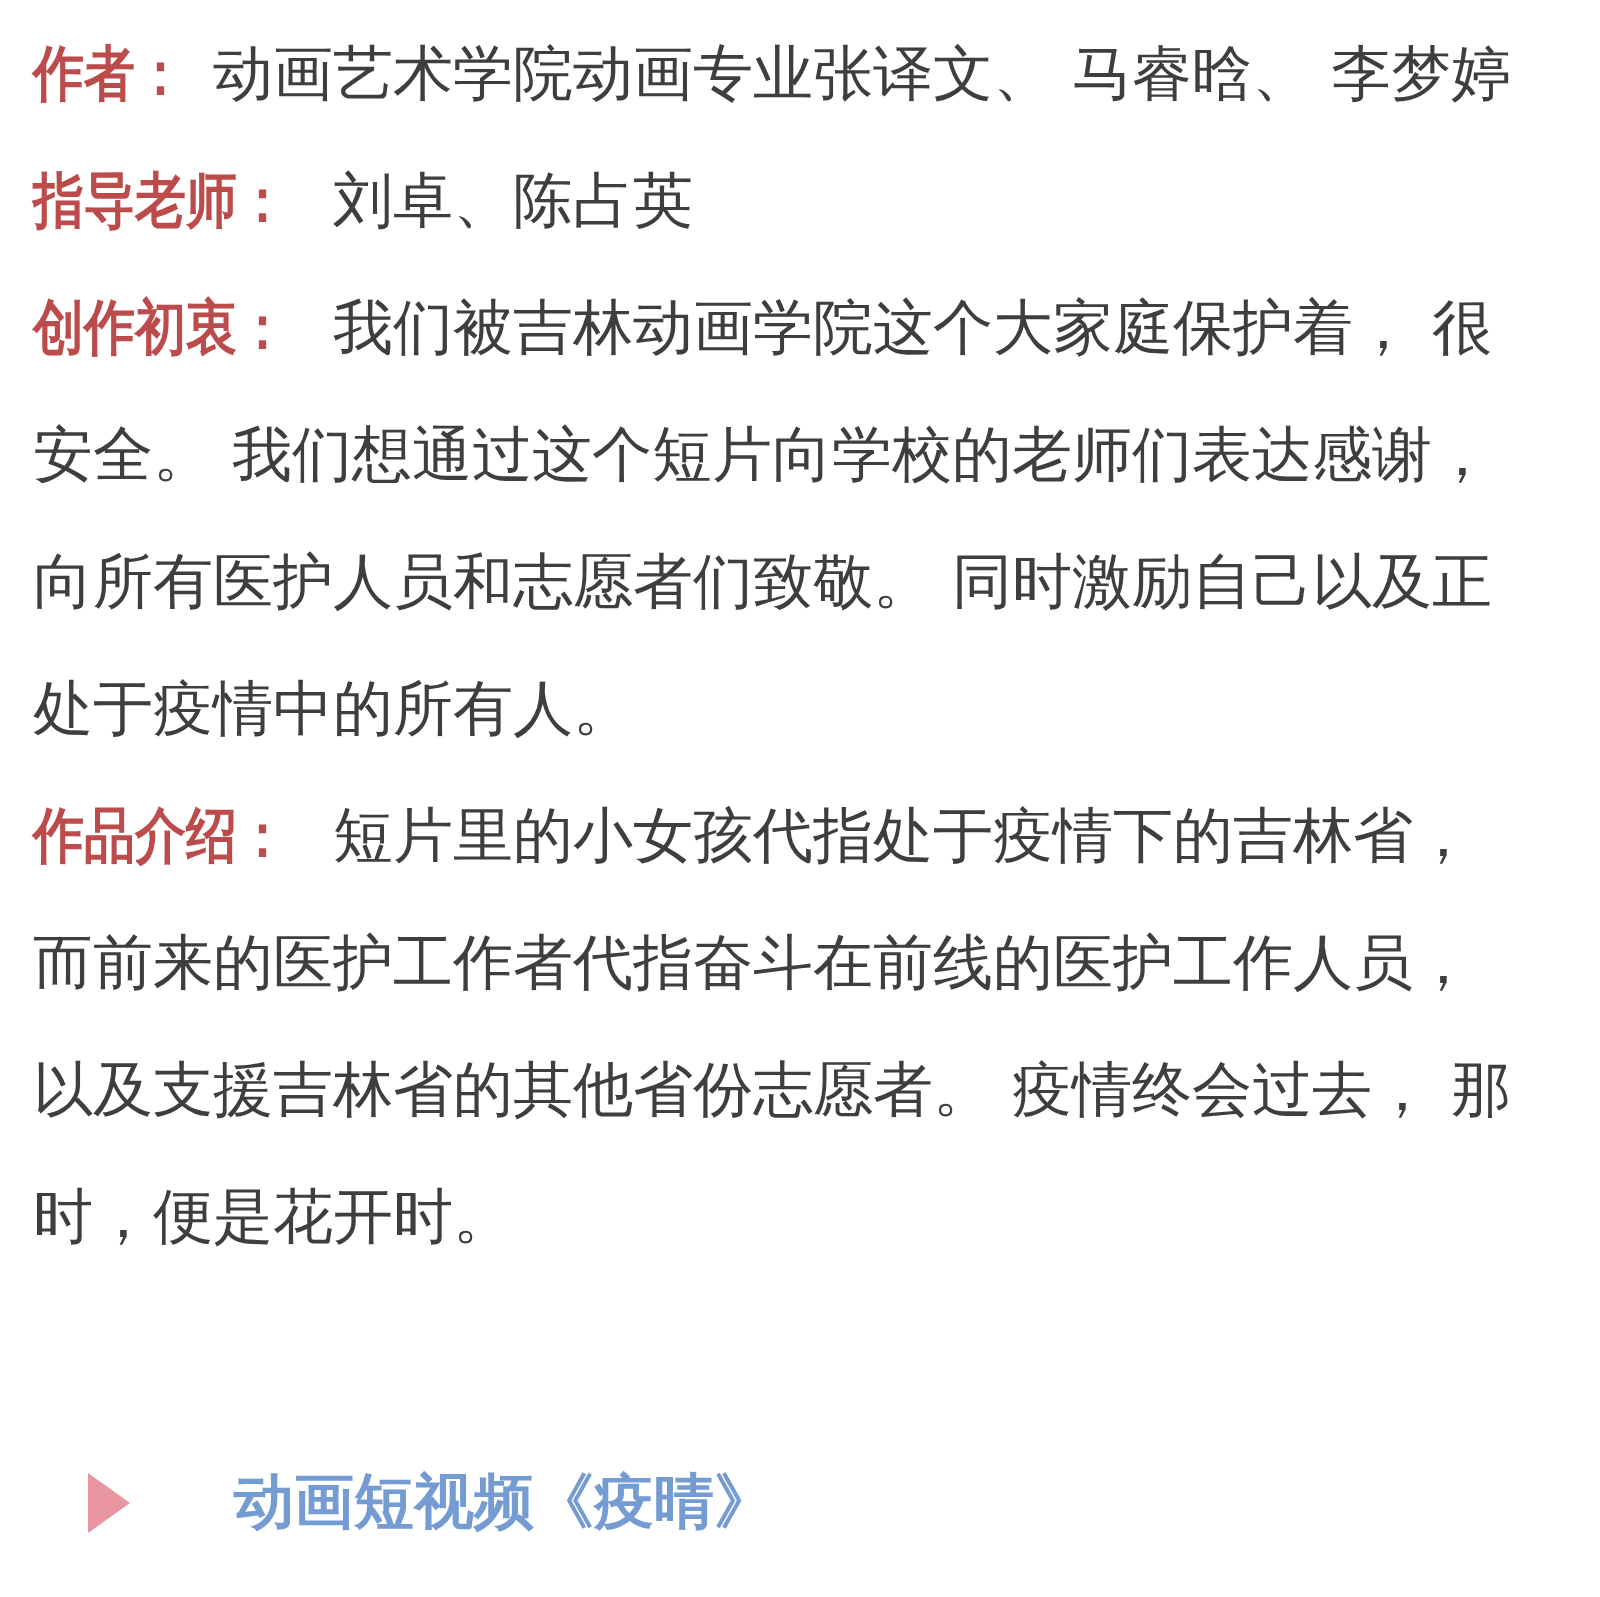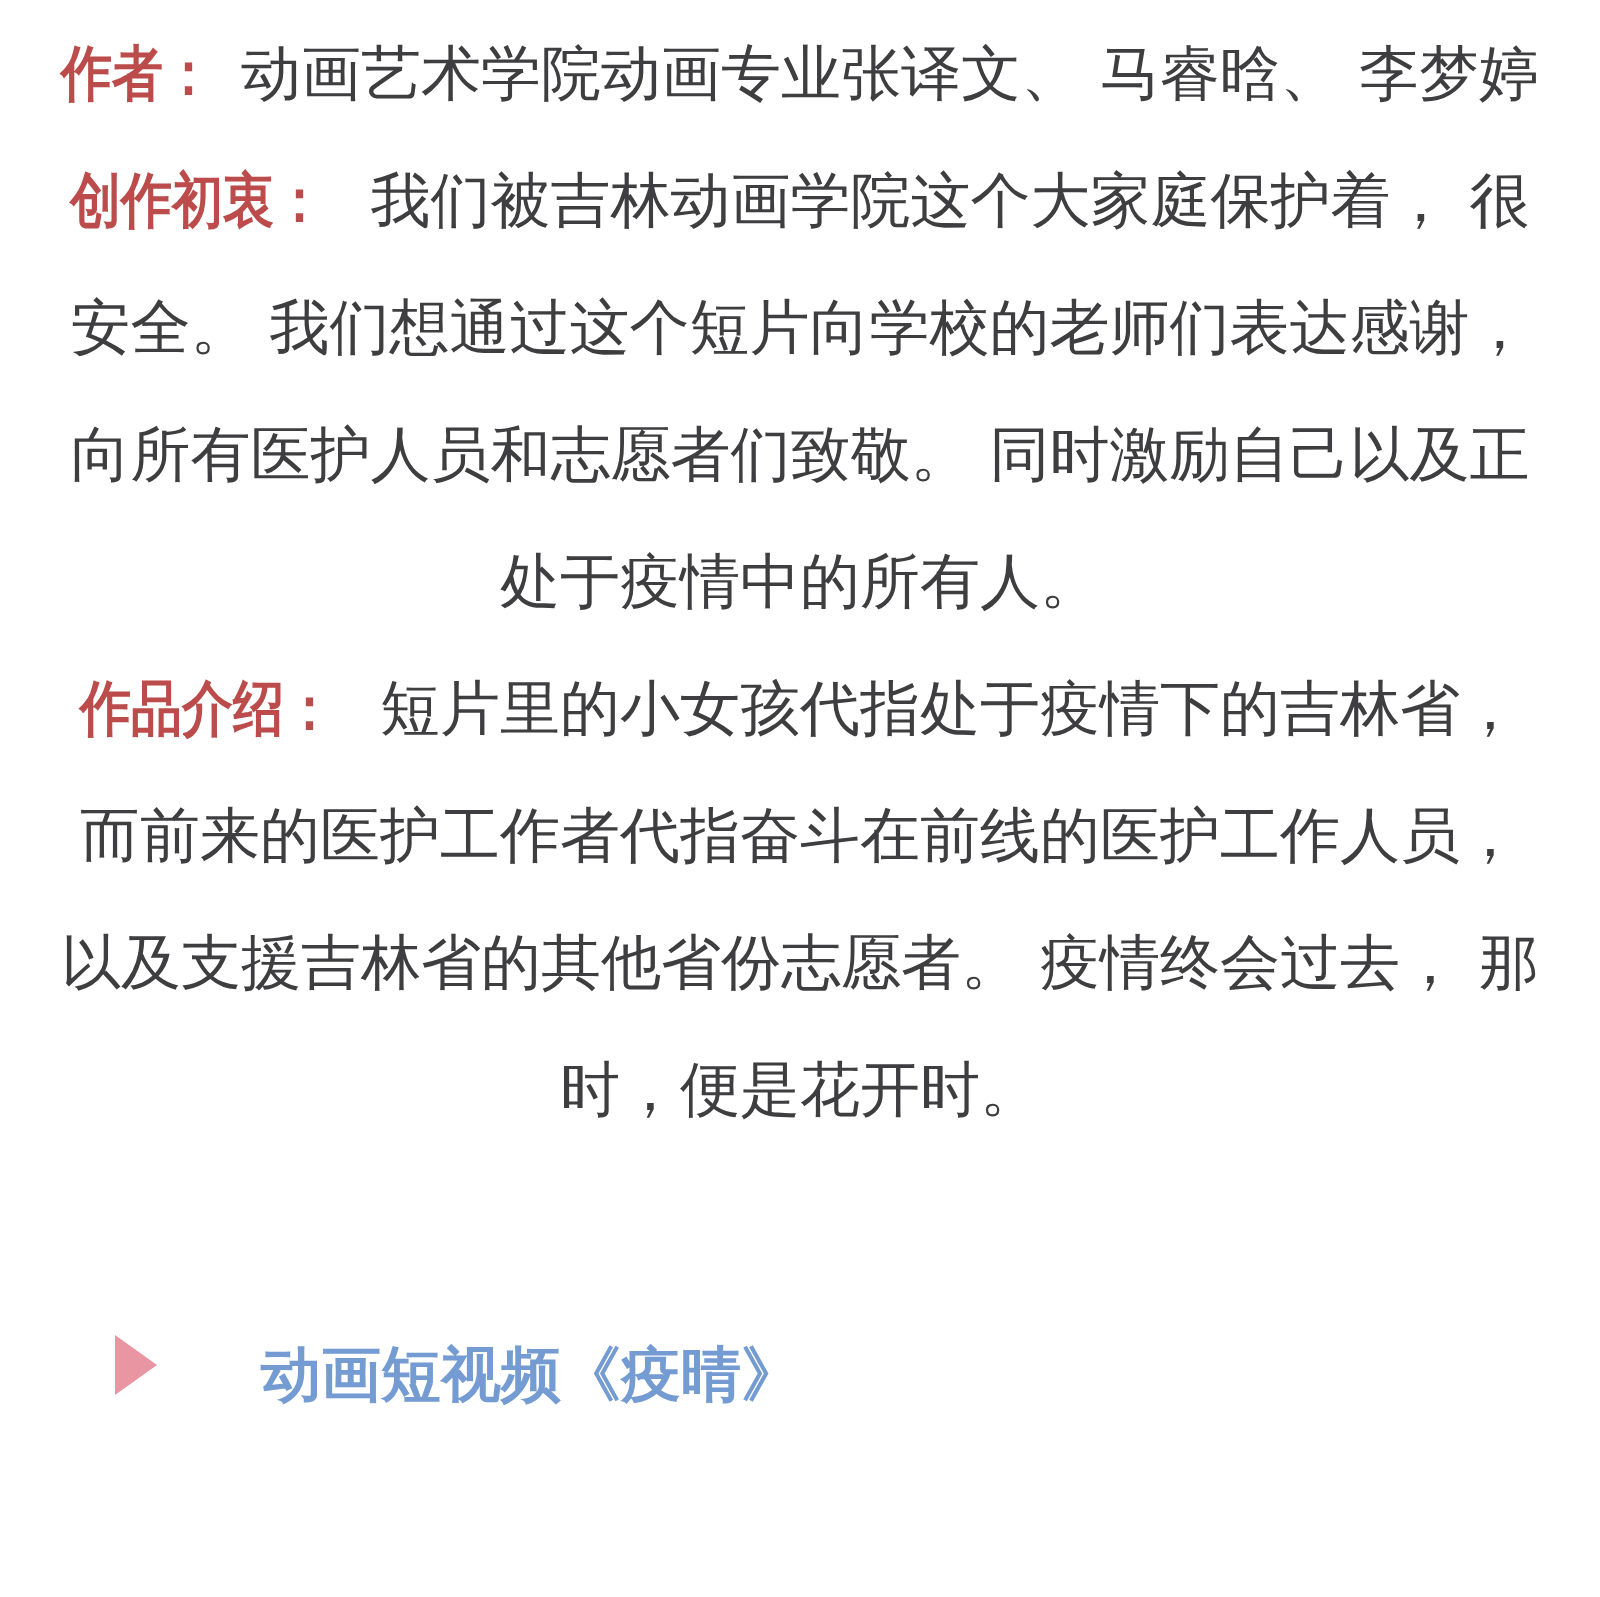--- a/index.html
+++ b/index.html
@@ -8,42 +8,41 @@
     background: #ffffff;
   }
   body {
     width: 1600px;
     height: 1597px;
     overflow: hidden;
     font-family: "DejaVu Sans", sans-serif;
   }
   .article {
     padding: 10px 33px 0 33px;
-    text-align: center;
   }
   .para {
     margin: 0;
     font-size: 60px;
     line-height: 127px;
     color: #3e3e40;
     white-space: pre-wrap;
     word-break: break-all;
   }
   .para .label {
     font-weight: bold;
     color: #bc4b4b;
     display: inline-block;
     transform: scaleX(0.85);
     transform-origin: 0 50%;
     white-space: pre;
   }
   .video-link {
-    margin: 182px 0 0 115px;
+    margin: 182px 0 0 88px;
     display: flex;
-    align-items: flex-start;
+    align-items: center;
     cursor: pointer;
   }
   .play-triangle {
     width: 0;
     height: 0;
     border-top: 30px solid transparent;
     border-bottom: 30px solid transparent;
     border-left: 42px solid #e995a2;
     flex: 0 0 auto;
   }
@@ -56,20 +55,21 @@
     white-space: pre;
   }
 </style>
 </head>
 <body>
 
 <div class="article">
 
   <p class="para"><span class="label">作者：</span><span>动画艺术学院动画专业张译文、 马睿晗、 李梦婷</span></p>
 
+  <p class="para"><span class="label">指导老师：</span><span>刘卓、陈占英</span></p>
 
   <p class="para"><span class="label">创作初衷：</span><span>我们被吉林动画学院这个大家庭保护着， 很
 安全。 我们想通过这个短片向学校的老师们表达感谢，
 向所有医护人员和志愿者们致敬。 同时激励自己以及正
 处于疫情中的所有人。</span></p>
 
   <p class="para"><span class="label">作品介绍：</span><span>短片里的小女孩代指处于疫情下的吉林省，
 而前来的医护工作者代指奋斗在前线的医护工作人员，
 以及支援吉林省的其他省份志愿者。 疫情终会过去， 那
 时，便是花开时。</span></p>

